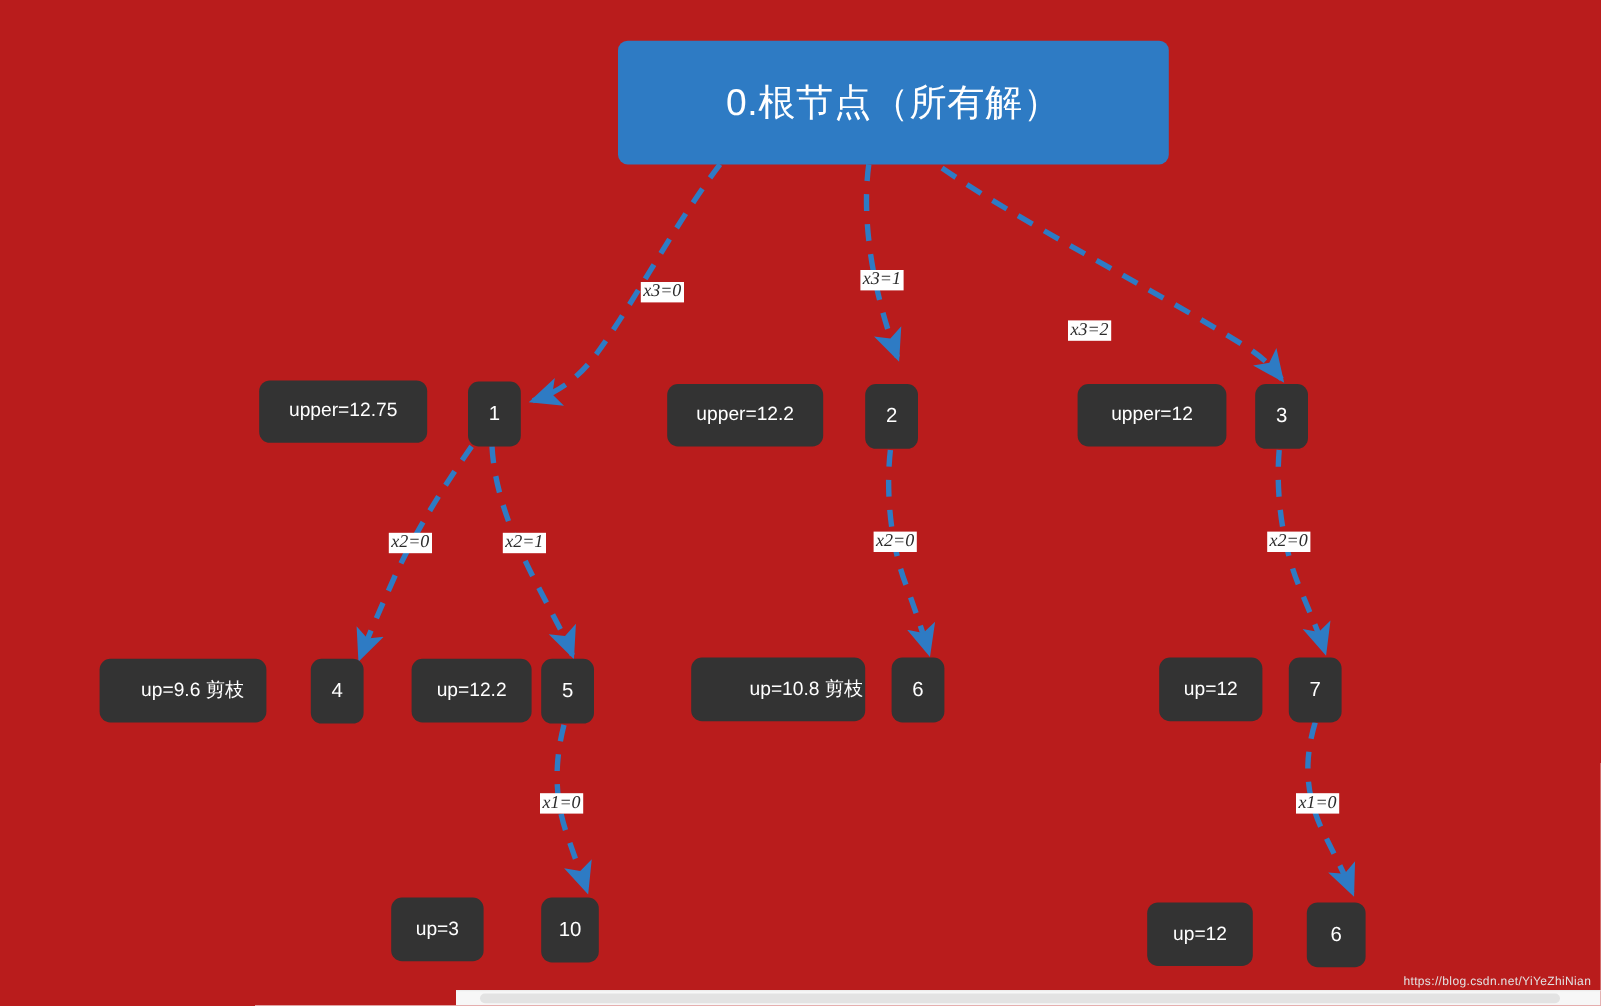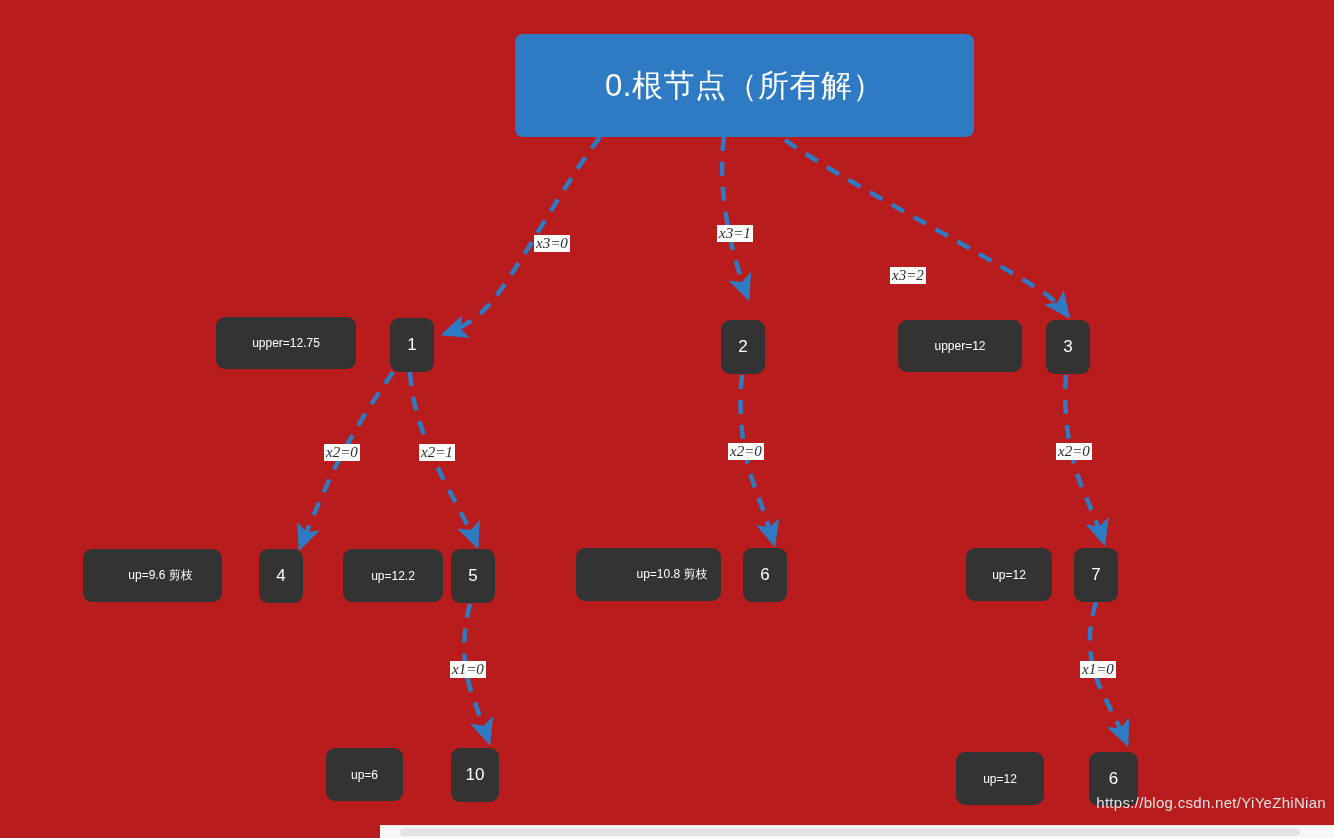--- a/index.html
+++ b/index.html
@@ -36,43 +36,43 @@
   }
   .node-root {
     background: #2E7BC4;
     border-radius: 8px;
     font-size: 31px;
     letter-spacing: 0.5px;
   }
   .node-dark {
     background: #333333;
     border-radius: 9px;
-    font-size: 12px;
+    font-size: 16px;
     text-align: right;
   }
   .node-id {
     background: #333333;
     border-radius: 9px;
     font-size: 17px;
   }
   .edge-label {
     position: absolute;
     font-family: "Liberation Serif", serif;
     font-style: italic;
     font-size: 15px;
     color: #2b2b2b;
     white-space: nowrap;
     background: #ffffff;
     padding: 0 2px;
   }
   .watermark {
     position: absolute;
     right: 8px;
-    bottom: 27px;
-    font-size: 15px;
+    bottom: 14px;
+    font-size: 10px;
     color: #e2e2e2;
     white-space: nowrap;
     letter-spacing: 0.3px;
   }
   .scroll-track {
     position: absolute;
     left: 380px;
     bottom: 0px;
     width: 954px;
     height: 12px;
@@ -118,38 +118,39 @@
     <path d="M 470,604 C 462,635 462,665 472,694 C 479,715 485,730 489,742" fill="none" stroke="#2E7BC4" stroke-width="4.5" stroke-dasharray="14,11" stroke-linecap="butt" marker-end="url(#arrow)"></path>
 
     <path d="M 1096,602 C 1086,635 1088,665 1104,696 C 1114,716 1122,732 1127,744" fill="none" stroke="#2E7BC4" stroke-width="4.5" stroke-dasharray="14,11" stroke-linecap="butt" marker-end="url(#arrow)"></path>
   </svg>
 
   <div class="node node-root" style="left:515px; top:34px; width:459px; height:103px;">0.根节点（所有解）</div>
 
   <div class="node node-dark" style="left:216px; top:317px; width:140px; height:52px;">upper=12.75</div>
   <div class="node node-id" style="left:390px; top:318px; width:44px; height:54px;">1</div>
 
+  <div class="node node-dark" style="left:556px; top:320px; width:130px; height:52px;">upper=12.2</div>
   <div class="node node-id" style="left:721px; top:320px; width:44px; height:54px;">2</div>
 
   <div class="node node-dark" style="left:898px; top:320px; width:124px; height:52px;">upper=12</div>
   <div class="node node-id" style="left:1046px; top:320px; width:44px; height:54px;">3</div>
 
   <div class="node node-dark" style="left:83px; top:549px; width:139px; height:53px;padding-left:16px;">up=9.6 剪枝</div>
   <div class="node node-id" style="left:259px; top:549px; width:44px; height:54px;">4</div>
 
   <div class="node node-dark" style="left:343px; top:549px; width:100px; height:53px;">up=12.2</div>
   <div class="node node-id" style="left:451px; top:549px; width:44px; height:54px;">5</div>
 
   <div class="node node-dark" style="left:576px; top:548px; width:145px; height:53px;padding-left:47px;">up=10.8 剪枝</div>
   <div class="node node-id" style="left:743px; top:548px; width:44px; height:54px;">6</div>
 
   <div class="node node-dark" style="left:966px; top:548px; width:86px; height:53px;">up=12</div>
   <div class="node node-id" style="left:1074px; top:548px; width:44px; height:54px;">7</div>
 
-  <div class="node node-dark" style="left:326px; top:748px; width:77px; height:53px;">up=6</div>
+  <div class="node node-dark" style="left:326px; top:748px; width:77px; height:53px;">up=3</div>
   <div class="node node-id" style="left:451px; top:748px; width:48px; height:54px;">10</div>
 
   <div class="node node-dark" style="left:956px; top:752px; width:88px; height:53px;">up=12</div>
   <div class="node node-id" style="left:1089px; top:752px; width:49px; height:54px;">6</div>
 
   <div class="edge-label" style="left:518px; top:235px;margin-left:16px;">x3=0</div>
   <div class="edge-label" style="left:717px; top:211px;margin-top:14px;">x3=1</div>
   <div class="edge-label" style="left:890px; top:219px;margin-top:48px;">x3=2</div>
 
   <div class="edge-label" style="left:324px; top:444px;">x2=0</div>

